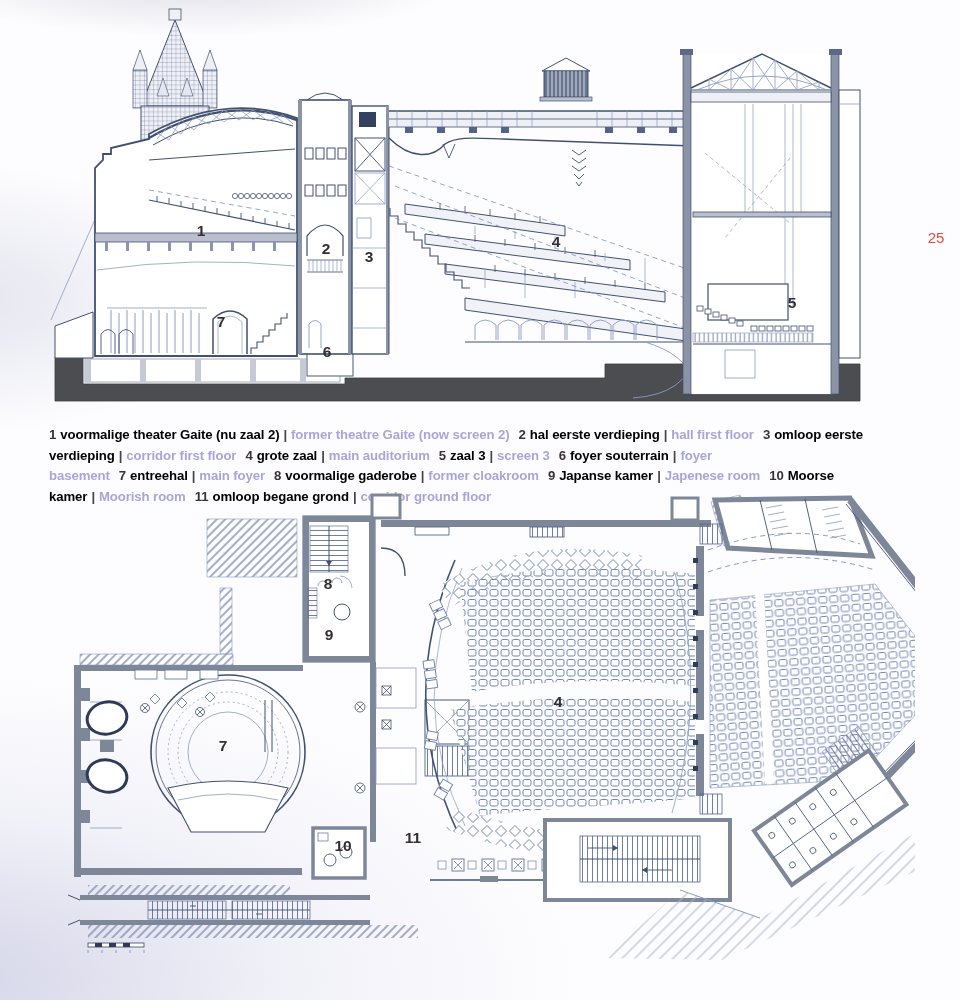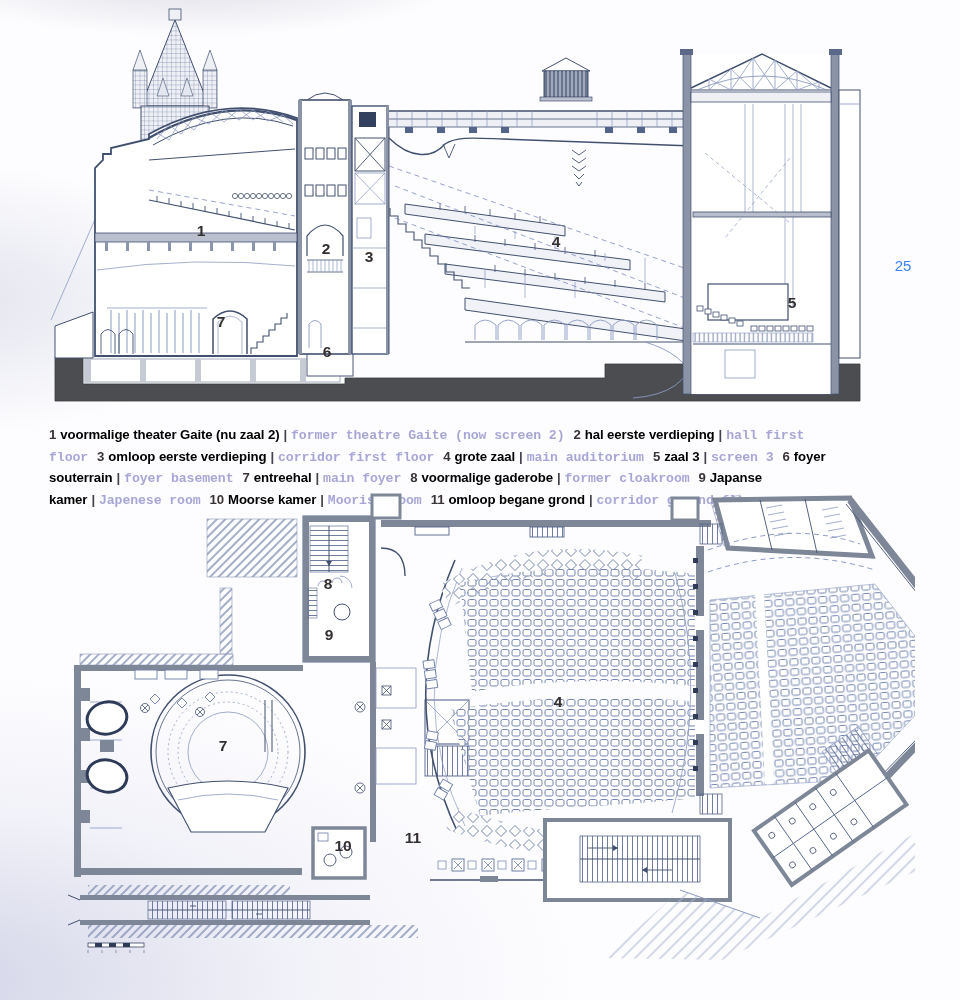--- a/index.html
+++ b/index.html
@@ -16,27 +16,27 @@
   #section-svg{left:45px;top:8px;}
   #plan-svg{left:60px;top:488px;}
   .legend{
     position:absolute;left:49px;top:412px;width:814px;
     font-size:13.2px;font-weight:bold;line-height:20.5px;color:#3a3335;letter-spacing:-.1px;
   }
   .lg-item{margin-right:9px;}
   .lg-num{margin-right:4px;color:#3a3335;}
   .lg-nl{color:#000000;}
   .lg-sep{color:#45414f;margin:0 4px;font-weight:bold;}
-  .lg-en{color:#a8a6d6;font-family:Liberation Mono, monospace;}
+  .lg-en{color:#a8a6d6;}
   .dnum{
     position:absolute;transform:translate(-50%,-50%);
     font-weight:bold;font-size:15.5px;color:#332e30;line-height:1;
   }
-  .pageno{position:absolute;left:903px;top:237px;transform:translate(-50%,-50%);
-    font-size:15px;color:#3b82f6;margin-top:28px;}
+  .pageno{position:absolute;left:936px;top:237px;transform:translate(-50%,-50%);
+    font-size:15px;color:#ef4444;}
   
   .ink{stroke:#42506f;fill:none;}
   .ink2{stroke:#8b9ac2;fill:none;}
   .dash{stroke:#7d8cc0;fill:none;stroke-dasharray:5 4;}
 </style>
 </head>
 <body>
 
 <svg id="section-svg" width="830" height="402" viewBox="0 0 830 402">
   <defs>

